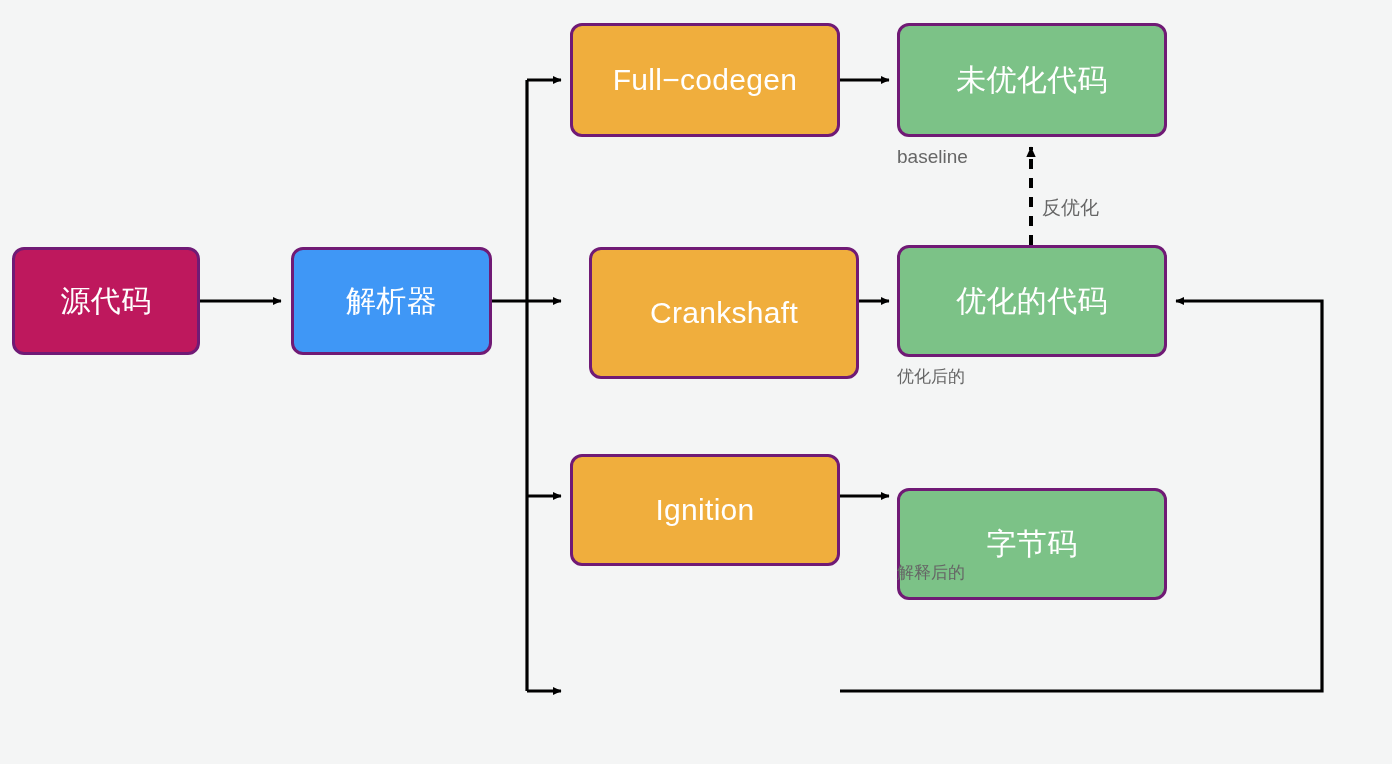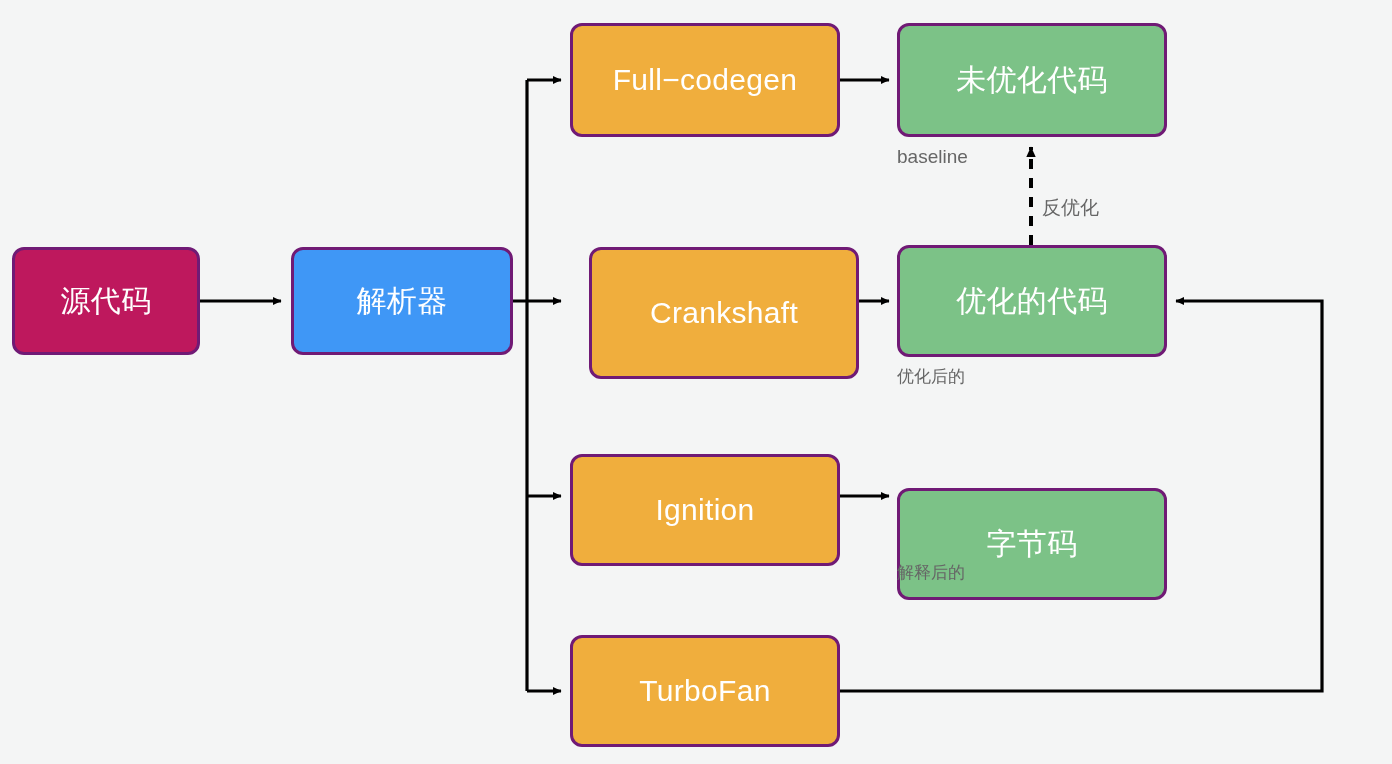--- a/index.html
+++ b/index.html
@@ -102,39 +102,36 @@
 
     <path d="M840,691 L1322,691 L1322,301 L1176,301" stroke="#000" stroke-width="3.2" fill="none" marker-end="url(#arrow)"></path>
 
     <path d="M1031,245 L1031,147" stroke="#000" stroke-width="4" stroke-dasharray="10 9" fill="none" marker-end="url(#arrow-dash)"></path>
   </svg>
 
   <div class="node pink" style="left:12px; top:247px; width:188px; height:108px;">
     <span class="node-label cjk-label">源代码</span>
   </div>
 
-  <div class="node blue" style="left:291px; top:247px; width:222px; height:108px;">
+  <div class="node blue" style="left:291px; top:247px; width:201px; height:108px;">
     <span class="node-label cjk-label">解析器</span>
   </div>
 
   <div class="node orange" style="left:570px; top:23px; width:270px; height:114px;">
     <span class="node-label latin-label">Full−codegen</span>
   </div>
 
   <div class="node orange" style="left:570px; top:247px; width:270px; height:132px;margin-left:19px;">
     <span class="node-label latin-label">Crankshaft</span>
   </div>
 
   <div class="node orange" style="left:570px; top:440px; width:270px; height:112px;margin-top:14px;">
     <span class="node-label latin-label">Ignition</span>
   </div>
 
-  <div class="node orange" style="left:570px; top:635px; width:270px; height:112px;">
-    <span class="node-label latin-label">TurboFan</span>
-  </div>
 
   <div class="node green" style="left:897px; top:23px; width:270px; height:114px;">
     <span class="node-label cjk-label">未优化代码</span>
   </div>
 
   <div class="node green" style="left:897px; top:245px; width:270px; height:112px;">
     <span class="node-label cjk-label">优化的代码</span>
   </div>
 
   <div class="node green" style="left:897px; top:440px; width:270px; height:112px;margin-top:48px;">

